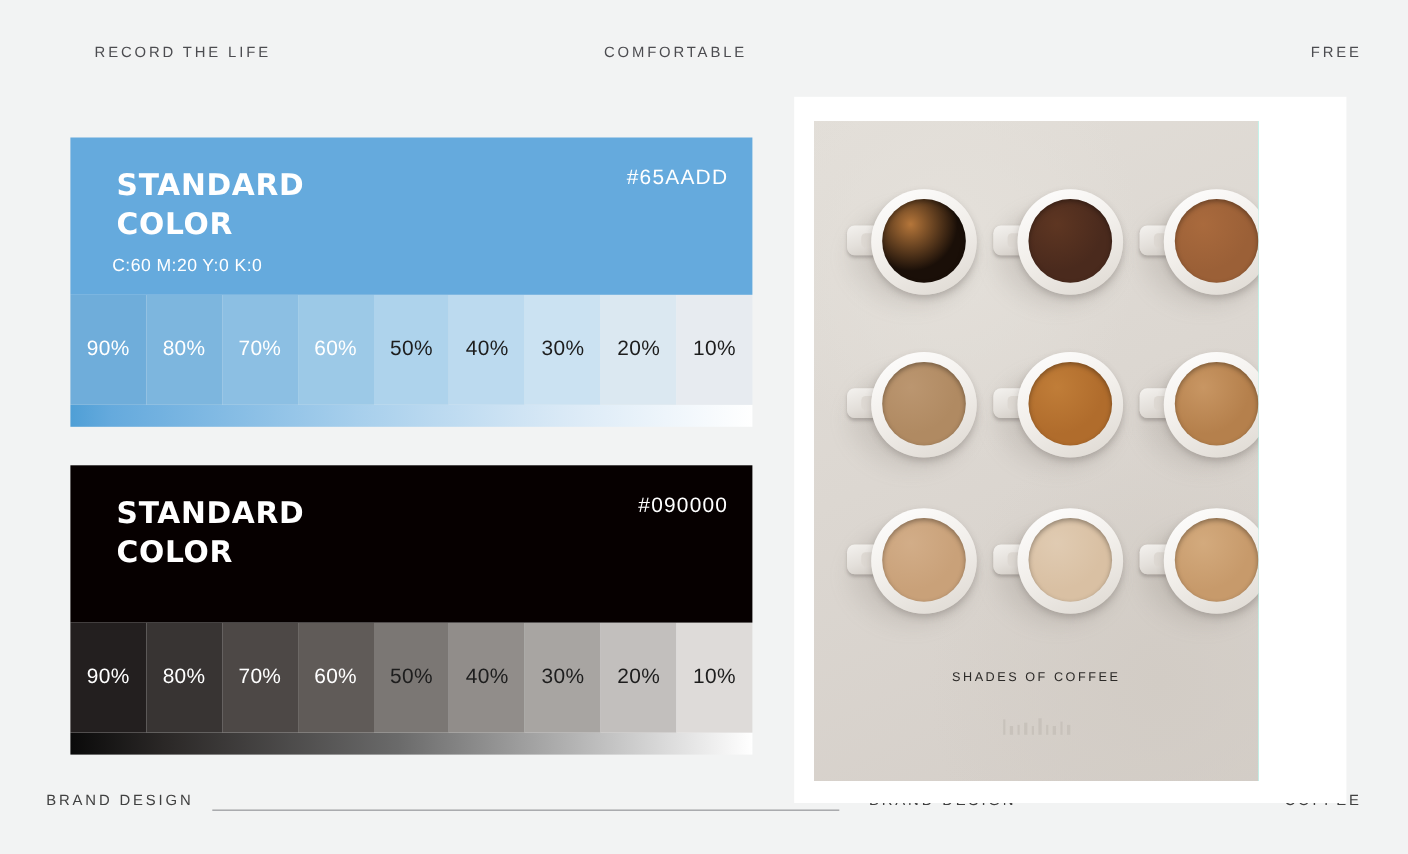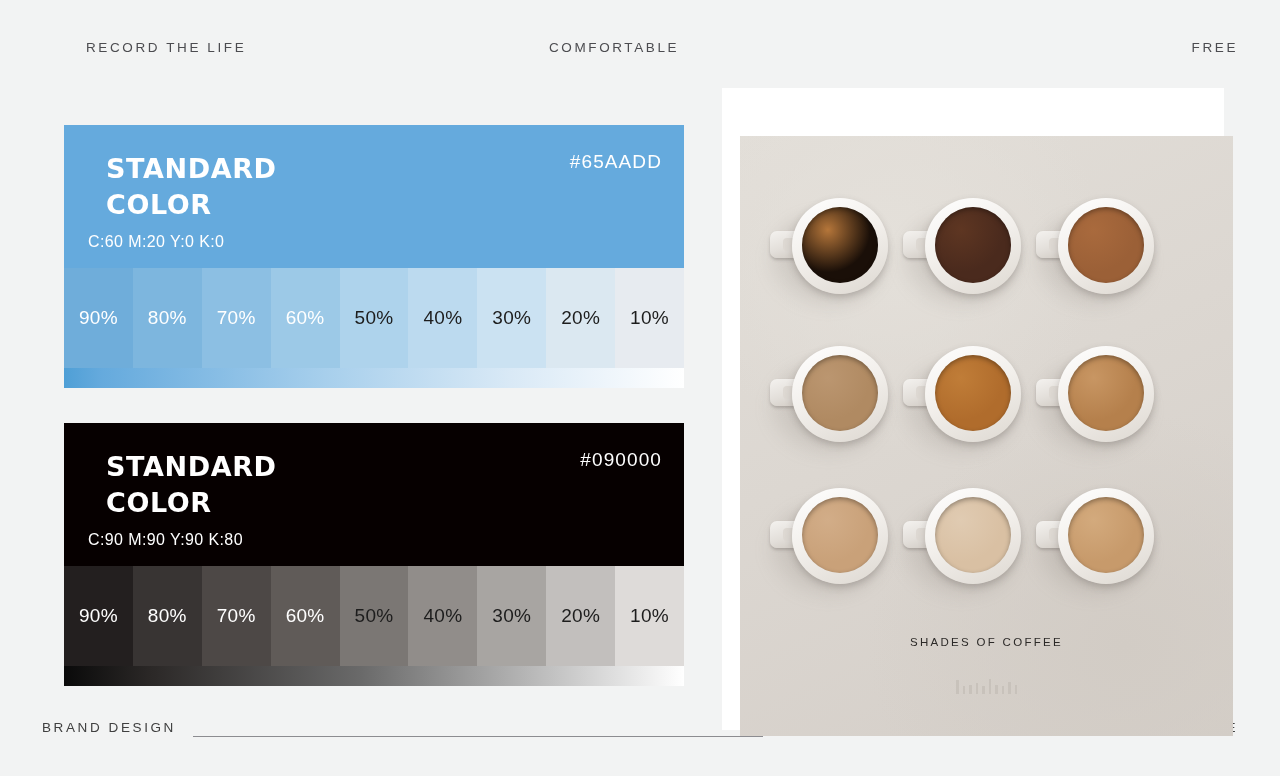--- a/index.html
+++ b/index.html
@@ -66,20 +66,21 @@
     color: #ffffff;
     white-space: pre-line;
     margin-left: 18px;
   }
   .swatch-cmyk {
     margin-top: 10px;
     font-size: 16px;
     letter-spacing: 0.4px;
     color: #ffffff;
     font-family: "Liberation Sans", sans-serif;
+    margin-left: 14px;
   }
   .swatch-hex {
     position: absolute;
     top: 26px;
     right: 22px;
     font-size: 19px;
     letter-spacing: 1.1px;
     color: #ffffff;
     font-family: "Liberation Sans", sans-serif;
   }
@@ -112,25 +113,24 @@
     top: 88px;
     width: 502px;
     height: 642px;
     background: #ffffff;
     z-index: 4;
   }
   .photo-frame {
     position: absolute;
     left: 18px;
     top: 22px;
-    width: 493px;
+    width: 404px;
     height: 600px;
     background: #5eead4;
     overflow: hidden;
-    margin-top: 26px;
   }
   .photo-bg {
     position: absolute;
     inset: 0;
     background:
       radial-gradient(ellipse 70% 55% at 30% 18%, #e4e0da 0%, rgba(228,224,218,0) 62%),
       radial-gradient(ellipse 80% 60% at 78% 85%, #d2ccc5 0%, rgba(210,204,197,0) 65%),
       linear-gradient(155deg, #e2ded8 0%, #dcd7d1 45%, #d4cec8 100%);
   }
 
@@ -292,21 +292,20 @@
           <span>10%</span>
         </div>
       </div>
     <div class="grad-strip blue"></div>
   </div>
 
   <div class="swatch-block black">
     <div class="swatch-head">
       <div class="swatch-title">STANDARD
 COLOR</div>
-      <div class="swatch-cmyk">C:90 M:90 Y:90 K:80</div>
       <div class="swatch-hex">#090000</div>
     </div>
     <div class="tint-row" id="tints-black">
         <div class="tint-cell" style="background: rgb(35, 31, 31); color: rgb(255, 255, 255);">
           <span>90%</span>
         </div>
         <div class="tint-cell" style="background: rgb(56, 52, 51); color: rgb(255, 255, 255);">
           <span>80%</span>
         </div>
         <div class="tint-cell" style="background: rgb(77, 72, 70); color: rgb(255, 255, 255);">

